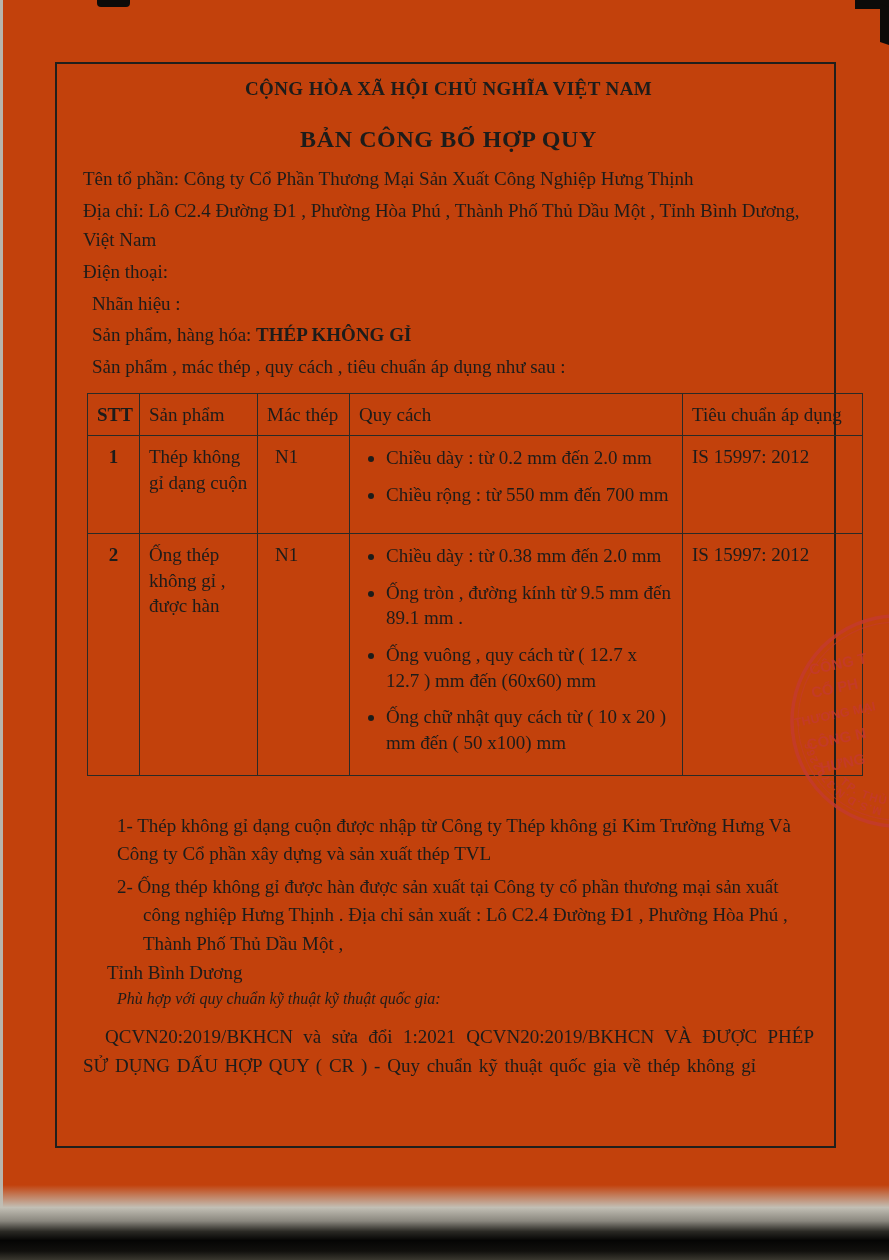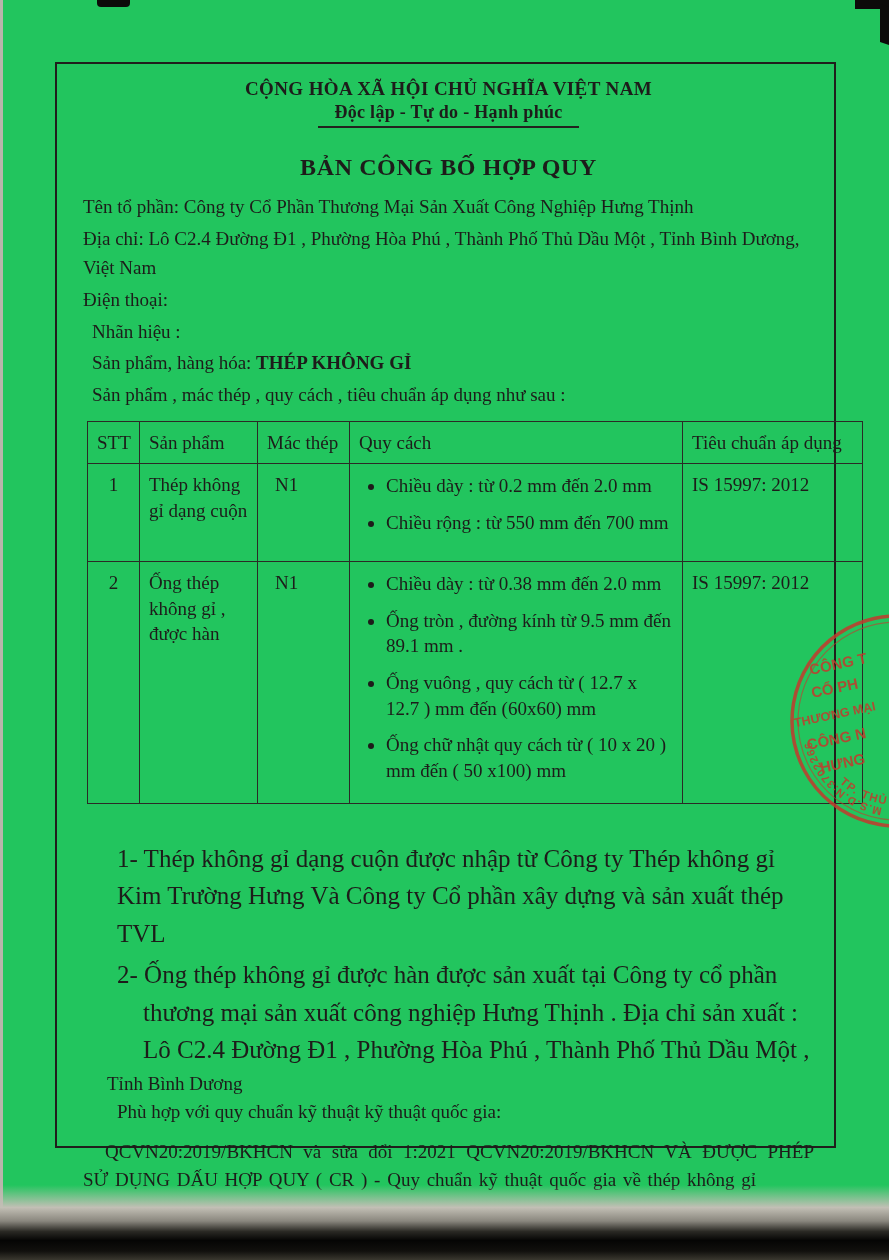--- a/index.html
+++ b/index.html
@@ -5,21 +5,21 @@
   html, body { margin: 0; padding: 0; }
   body {
     width: 889px; height: 1260px;
     font-family: "Liberation Serif", "DejaVu Serif", serif;
     color: #1d1c1a;
     background: #ffffff;
   }
   #page {
     position: relative;
     width: 889px; height: 1260px;
-    background: #22c55e;
+    background: #c2410c;
     overflow: hidden;
   }
 
   
   .frame {
     position: absolute;
     left: 55px; top: 62px;
     width: 781px; height: 1086px;
     border: 2.5px solid #201f1c;
     box-sizing: border-box;
@@ -76,51 +76,52 @@
     border: 1.5px solid #2b2a26;
     padding: 8px 9px;
     vertical-align: top;
     text-align: left;
     font-weight: normal;
     line-height: 1.35;
     box-sizing: border-box;
     overflow: hidden;
   }
   .spec-table thead th { vertical-align: middle; height: 42px; padding-top: 4px; padding-bottom: 4px; }
-  .spec-table th.c-stt, .spec-table td.td-stt { text-align: center; }
+  .spec-table th.c-stt, .spec-table td.td-stt { text-align: center; font-weight: bold; }
   .spec-table td.td-mac { padding-left: 17px; }
   .spec-table tr.row-1 { height: 98px; }
   .spec-table tr.row-2 { height: 240px; }
   .spec-table ul {
     margin: 1px 0 0 6px;
     padding-left: 21px;
     list-style: disc;
   }
   .spec-table ul li { margin-bottom: 11px; line-height: 1.35; }
 
   
   .notes {
     margin: 36px 0 0 0;
     padding-left: 34px;
     padding-right: 4px;
-    font-size: 25px;
+    font-size: 19px;
     line-height: 1.5;
   }
   .notes p { margin: 0 0 4px 0; }
   .notes p.hanging { padding-left: 26px; text-indent: -26px; }
 
   .province {
     font-size: 19px;
     margin: 3px 0 0 0;
     padding-left: 24px;
   }
   .conform-intro {
-    font-size: 19px;
+    font-size: 16px;
     margin: 6px 0 0 0;
     padding-left: 34px;
+    font-style: italic;
   }
   .conform-text {
     font-size: 19px;
     line-height: 1.5;
     margin: 15px 0 0 0;
     text-align: justify;
     text-indent: 22px;
     word-spacing: 2px;
   }
 
@@ -158,23 +159,20 @@
   }
 </style>
 </head>
 <body>
 
 <div id="page">
 
   <div class="frame">
 
     <p class="nat-title">CỘNG HÒA XÃ HỘI CHỦ NGHĨA VIỆT NAM</p>
-    <div class="motto-wrap">
-      <span class="motto">Độc lập - Tự do - Hạnh phúc</span>
-    </div>
 
     <p class="doc-title">BẢN CÔNG BỐ HỢP QUY</p>
 
     <div class="info">
       <p>Tên tổ phần: Công ty Cổ Phần Thương Mại Sản Xuất Công Nghiệp Hưng Thịnh</p>
       <p>Địa chỉ: Lô C2.4 Đường Đ1 , Phường Hòa Phú , Thành Phố Thủ Dầu Một , Tỉnh Bình Dương, Việt Nam</p>
       <p>Điện thoại:</p>
       <p class="indent">Nhãn hiệu :</p>
       <p class="indent"><span>Sản phẩm, hàng hóa: </span><strong>THÉP KHÔNG GỈ</strong></p>
       <p class="indent">Sản phẩm , mác thép , quy cách , tiêu chuẩn áp dụng như sau :</p>

